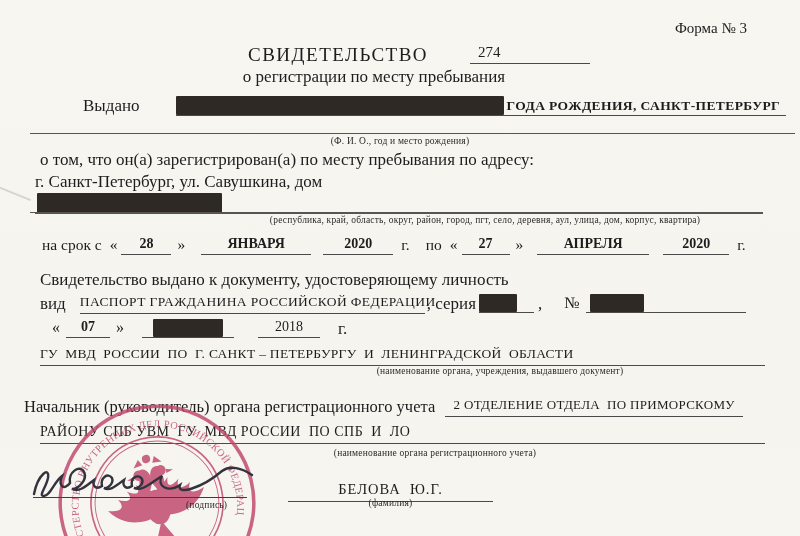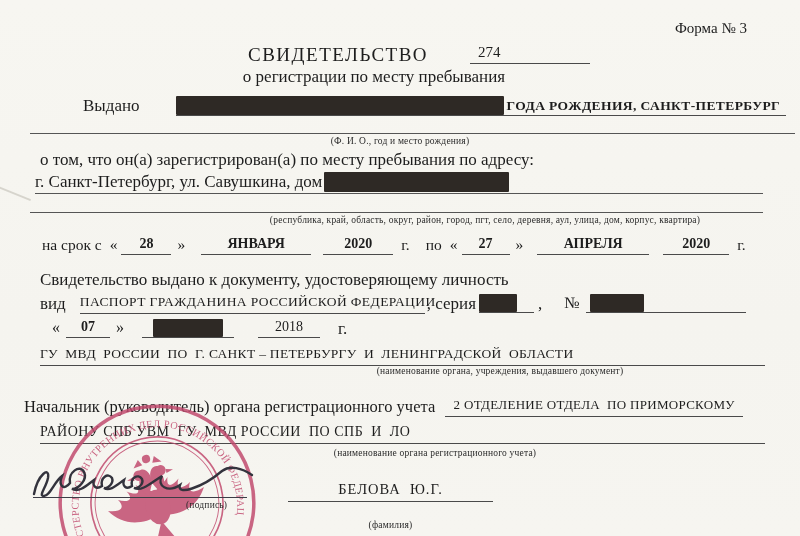--- a/index.html
+++ b/index.html
@@ -5,21 +5,21 @@
   html,body{margin:0;padding:0;}
   #page{
     position:relative;width:800px;height:536px;overflow:hidden;
     background:linear-gradient(180deg,#f7f6f1 0%,#f5f4ef 60%,#f6f5f0 100%);
     font-family:"Liberation Serif","DejaVu Serif",serif;
     color:#1d1d1d;
   }
   .abs{position:absolute;}
   .row{position:absolute;display:flex;align-items:flex-start;white-space:nowrap;}
   .ul{border-bottom:1px solid #4a4a4a;}
-  .ul2{border-bottom:1.5px solid #555;}
+  .ul2{border-bottom:1.5px solid #555;flex-direction:column;}
   .cap{font-size:9.5px;color:#2a2a2a;letter-spacing:0.2px;}
   .caps{letter-spacing:0.4px;}
   .pre{white-space:pre;}
   .b{font-weight:bold;}
   .ctr{text-align:center;}
   .bar{background:#2e2925;border-radius:1px;}
   .pb1{padding-bottom:1px;} .pb2{padding-bottom:2px;} .pb3{padding-bottom:3px;}
   .fs17{font-size:17px;} .fs16{font-size:16px;} .fs15{font-size:15.5px;}
   .val{font-size:14px;font-weight:bold;}
   svg text{font-family:"Liberation Serif","DejaVu Serif",serif;}
@@ -147,15 +147,15 @@
 
   <div class="abs" style="left:26px;top:458px;width:232px;height:46px;">
     <svg width="232" height="46" viewBox="0 0 232 46">
       <path d="M8,36 C12,16 24,8 22,20 C20,30 12,38 18,38 C24,38 28,24 36,18 C32,28 38,33 44,25 C42,14 54,6 58,14 C62,22 52,31 46,31 C54,35 62,26 68,22 C66,28 70,32 76,28 C74,20 82,14 86,20 C88,25 82,31 78,30 C84,34 92,26 98,22 C96,28 100,32 106,28 C104,20 112,15 116,21 C118,26 112,31 108,30 C116,34 126,24 136,18 C130,28 142,35 154,27 C150,38 176,30 196,13 C204,7 216,10 226,17" fill="none" stroke="#33333d" stroke-width="2.4" stroke-linecap="round"></path>
     </svg>
   </div>
   <div class="abs" style="left:33px;top:484px;width:214px;height:13px;border-bottom:1px solid #3c3c46;"></div>
   <div class="abs cap" style="left:186px;top:500px;">(подпись)</div>
 
   <div class="abs ul ctr" style="left:288px;top:481px;width:205px;font-size:14.5px;letter-spacing:1px;padding-bottom:3px;white-space:pre;">БЕЛОВА  Ю.Г.</div>
-  <div class="abs cap ctr" style="left:288px;top:520px;width:205px;">(фамилия)</div>
+  <div class="abs cap ctr" style="left:288px;top:498px;width:205px;">(фамилия)</div>
 
 </div>
 
 </body></html>

